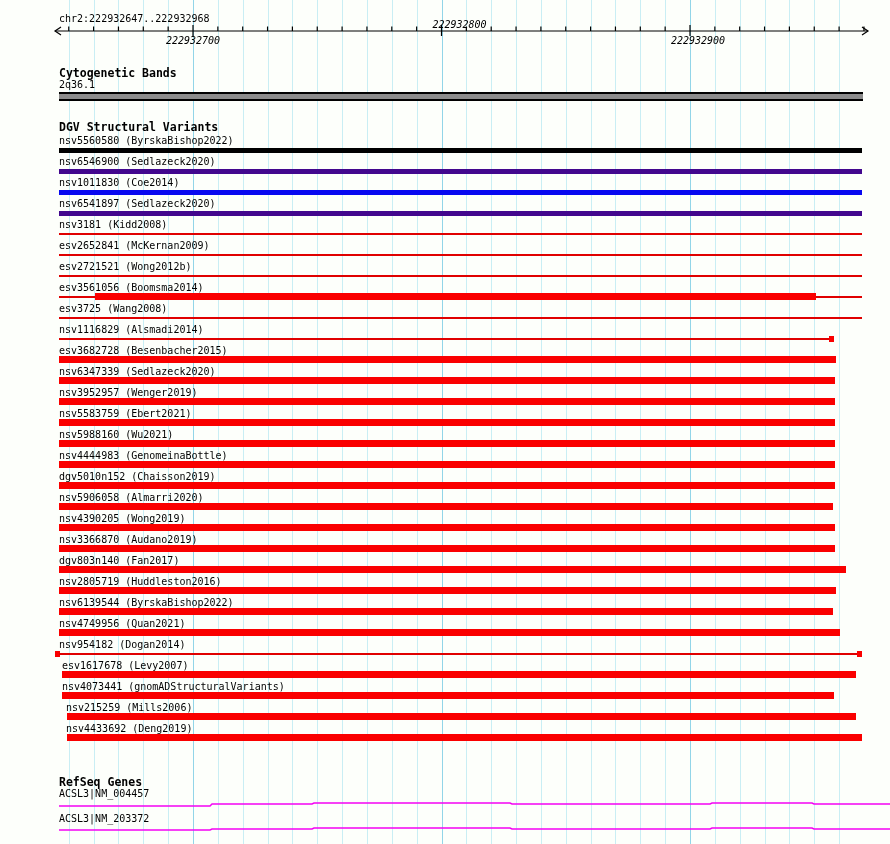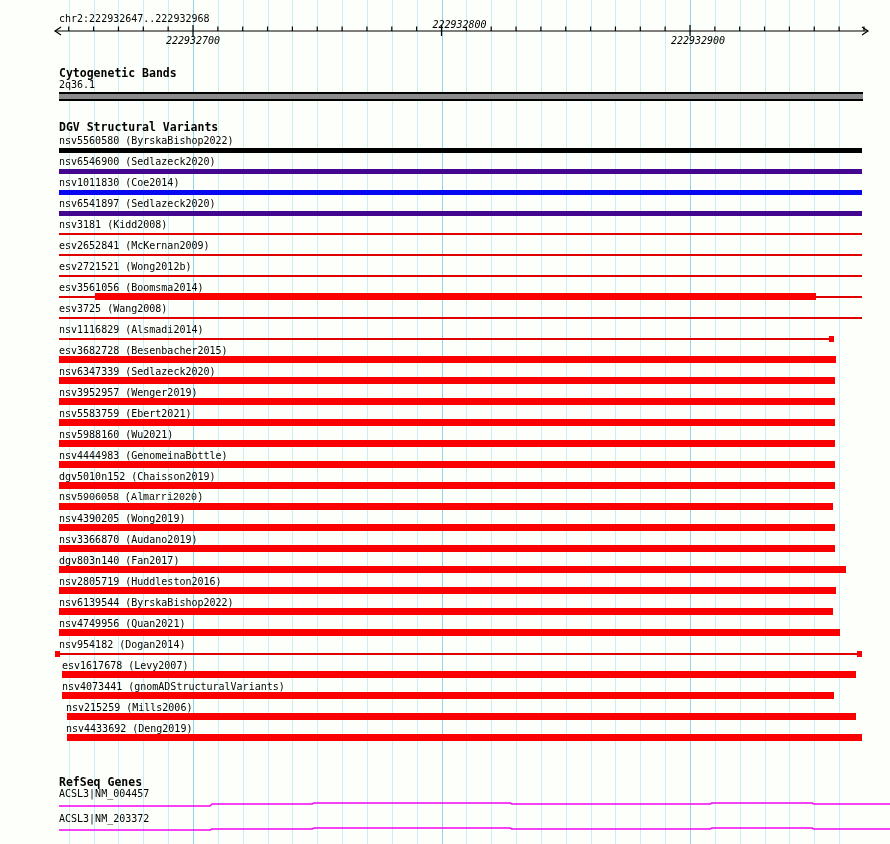--- a/index.html
+++ b/index.html
@@ -151,21 +151,21 @@
       <div class="mono" style="left: 59px; top: 388px;">nsv3952957 (Wenger2019)</div>
       <div class="bar" style="left: 59px; top: 398px; width: 776px; height: 7px; background: rgb(250, 0, 0);"></div>
       <div class="mono" style="left: 59px; top: 409px;">nsv5583759 (Ebert2021)</div>
       <div class="bar" style="left: 59px; top: 419px; width: 776px; height: 7px; background: rgb(250, 0, 0);"></div>
       <div class="mono" style="left: 59px; top: 430px;">nsv5988160 (Wu2021)</div>
       <div class="bar" style="left: 59px; top: 440px; width: 776px; height: 7px; background: rgb(250, 0, 0);"></div>
       <div class="mono" style="left: 59px; top: 451px;">nsv4444983 (GenomeinaBottle)</div>
       <div class="bar" style="left: 59px; top: 461px; width: 776px; height: 7px; background: rgb(250, 0, 0);"></div>
       <div class="mono" style="left: 59px; top: 472px;">dgv5010n152 (Chaisson2019)</div>
       <div class="bar" style="left: 59px; top: 482px; width: 776px; height: 7px; background: rgb(250, 0, 0);"></div>
-      <div class="mono" style="left: 59px; top: 493px; font-family: Liberation Mono, monospace;">nsv5906058 (Almarri2020)</div>
+      <div class="mono" style="left: 59px; top: 493px;">nsv5906058 (Almarri2020)</div>
       <div class="bar" style="left: 59px; top: 503px; width: 774px; height: 7px; background: rgb(250, 0, 0);"></div>
       <div class="mono" style="left: 59px; top: 514px;">nsv4390205 (Wong2019)</div>
       <div class="bar" style="left: 59px; top: 524px; width: 776px; height: 7px; background: rgb(250, 0, 0);"></div>
       <div class="mono" style="left: 59px; top: 535px;">nsv3366870 (Audano2019)</div>
       <div class="bar" style="left: 59px; top: 545px; width: 776px; height: 7px; background: rgb(250, 0, 0);"></div>
       <div class="mono" style="left: 59px; top: 556px;">dgv803n140 (Fan2017)</div>
       <div class="bar" style="left: 59px; top: 566px; width: 787px; height: 7px; background: rgb(250, 0, 0);"></div>
       <div class="mono" style="left: 59px; top: 577px;">nsv2805719 (Huddleston2016)</div>
       <div class="bar" style="left: 59px; top: 587px; width: 777px; height: 7px; background: rgb(250, 0, 0);"></div>
       <div class="mono" style="left: 59px; top: 598px;">nsv6139544 (ByrskaBishop2022)</div>

